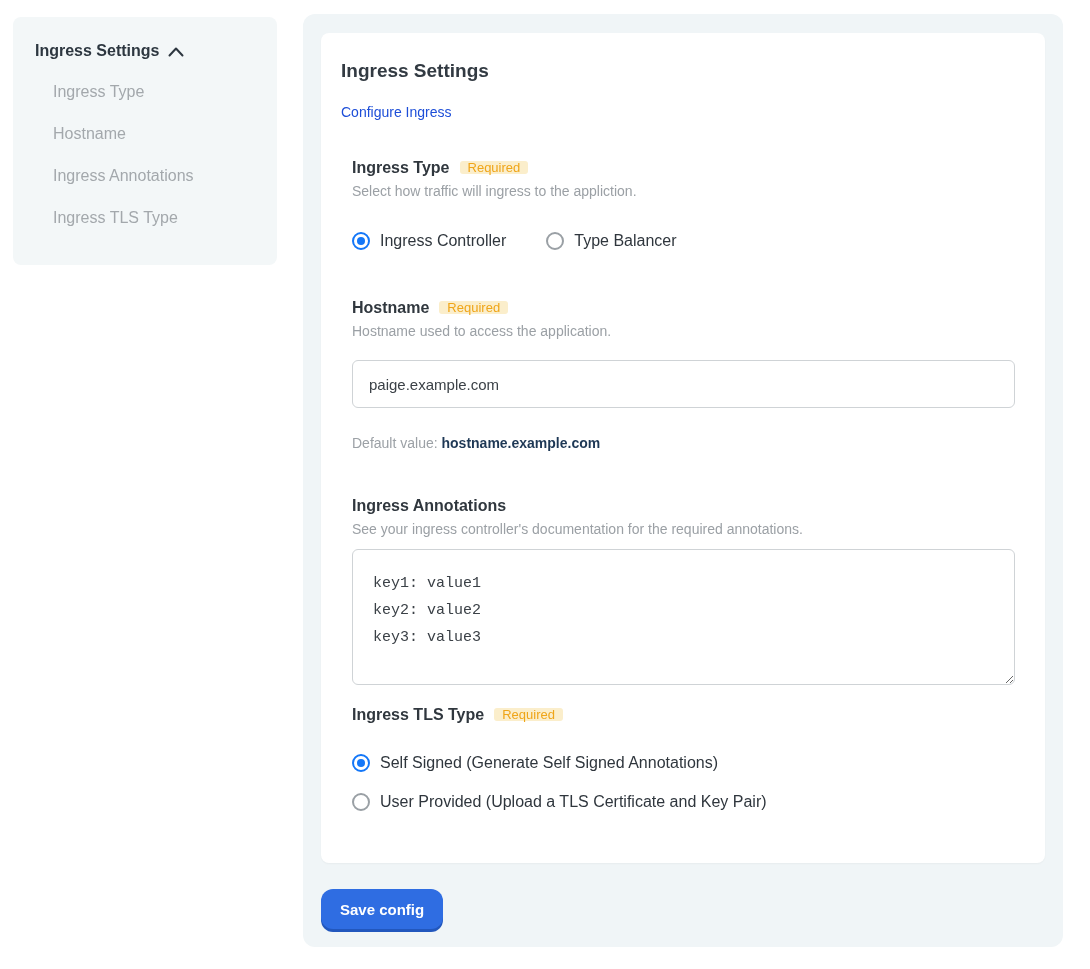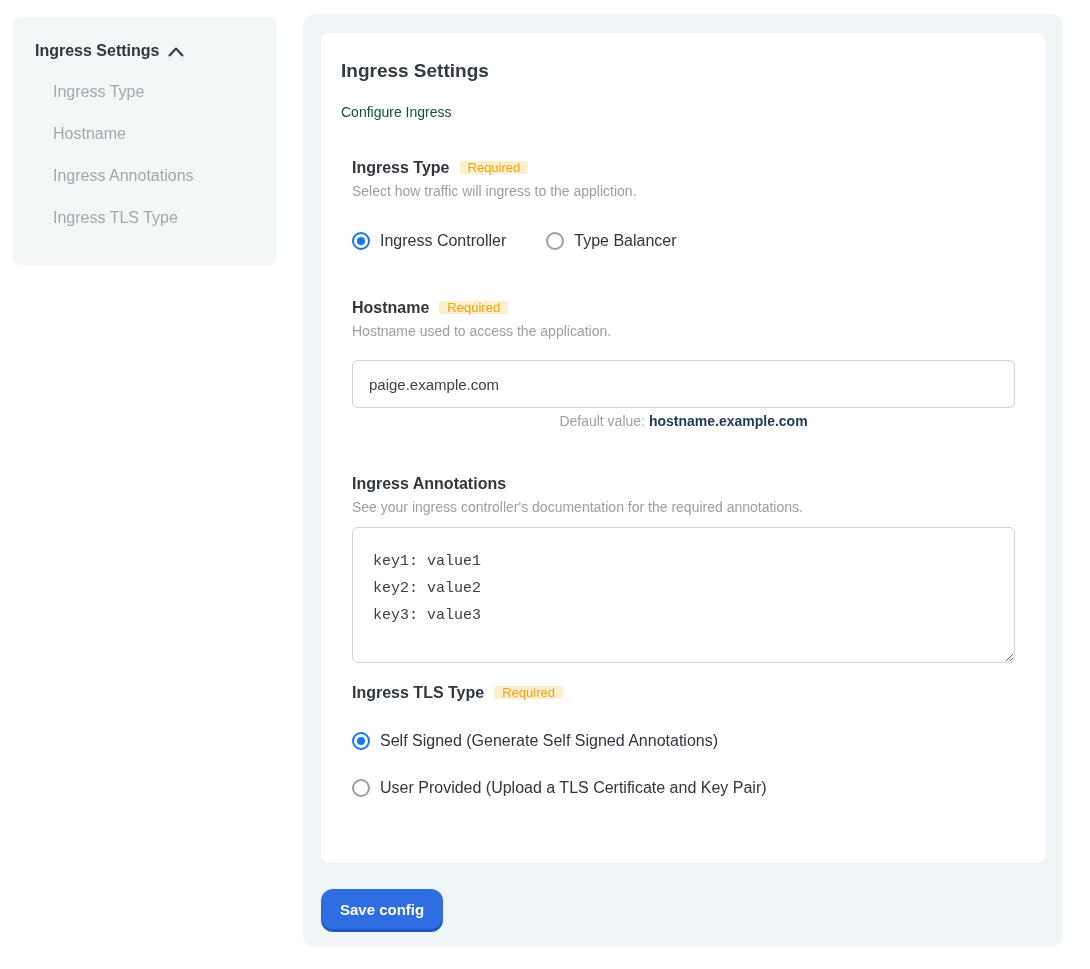--- a/index.html
+++ b/index.html
@@ -51,21 +51,21 @@
     border-radius: 8px;
     box-shadow: 0 1px 2px rgba(0,0,0,0.04);
     padding: 27px 20px;
     overflow: hidden;
   }
   .card-title {
     margin: 0; font-size: 19px; font-weight: bold; color: #323a42;
     line-height: 22px;
   }
   .card-subtitle {
-    margin: 23px 0 0 0; font-size: 14px; color: #14532d; line-height: 15px;
+    margin: 23px 0 0 0; font-size: 14px; color: #1d4ed8; line-height: 15px;
   }
   .sections { margin: 0 10px 0 11px; }
 
   .section-heading {
     display: flex; align-items: center; gap: 10px;
   }
   .section-title {
     font-size: 16px; font-weight: bold; color: #30373e; line-height: 19px;
   }
   .badge {
@@ -83,21 +83,21 @@
   .mt-s4 { margin-top: 20px; }
 
   
   .radio-row-horizontal {
     margin-top: 32px; display: flex; align-items: center; gap: 40px;
   }
   .radio-option {
     display: flex; align-items: center; gap: 10px; cursor: pointer;
   }
   .radio-option.stack-first { margin-top: 29px; }
-  .radio-option.stack-next  { margin-top: 28px; }
+  .radio-option.stack-next  { margin-top: 20px; }
   .radio {
     width: 18px; height: 18px; border-radius: 50%;
     position: relative; flex: 0 0 18px;
   }
   .radio.selected { border: 2px solid #1477f8; }
   .radio.selected::after {
     content: ""; position: absolute;
     left: 50%; top: 50%; transform: translate(-50%, -50%);
     width: 8px; height: 8px; border-radius: 50%;
     background: #1477f8;
@@ -110,21 +110,21 @@
     margin-top: 21px;
     width: 100%; height: 48px;
     border: 1px solid #cfd3d6; border-radius: 6px;
     padding: 4px 16px;
     font-family: "Liberation Sans", sans-serif;
     font-size: 15px; color: #3b4147;
     background: #ffffff;
     outline: none; display: block;
   }
   .default-line {
-    margin-top: 5px; font-size: 14px; color: #9ca1a6; line-height: 16px; text-align: center;
+    margin-top: 27px; font-size: 14px; color: #9ca1a6; line-height: 16px;
   }
   .default-line strong { color: #1e3855; font-weight: bold; }
 
   
   .annotations-textarea {
     margin-top: 12px;
     width: 100%; height: 136px;
     border: 1px solid #cfd3d6; border-radius: 6px;
     padding: 20px;
     font-family: "Liberation Mono", "DejaVu Sans Mono", monospace;

